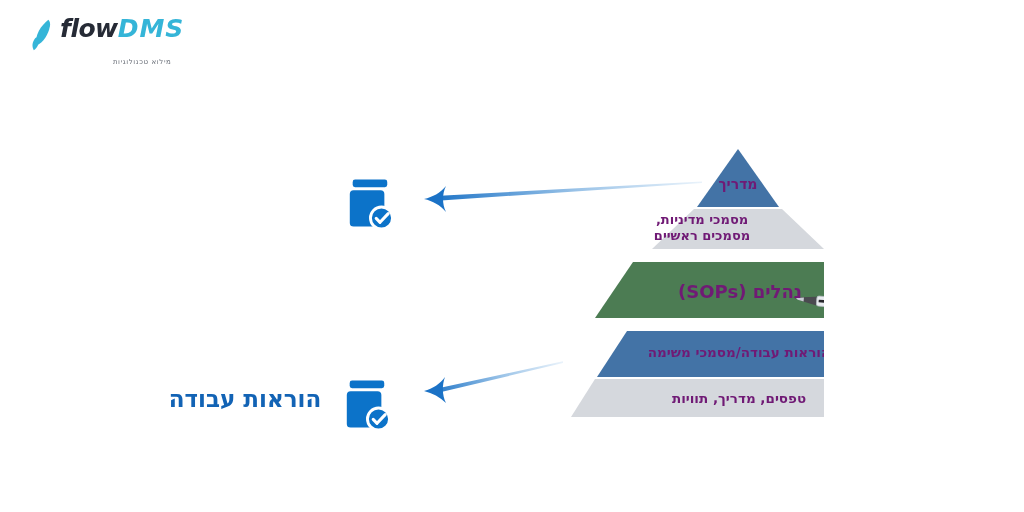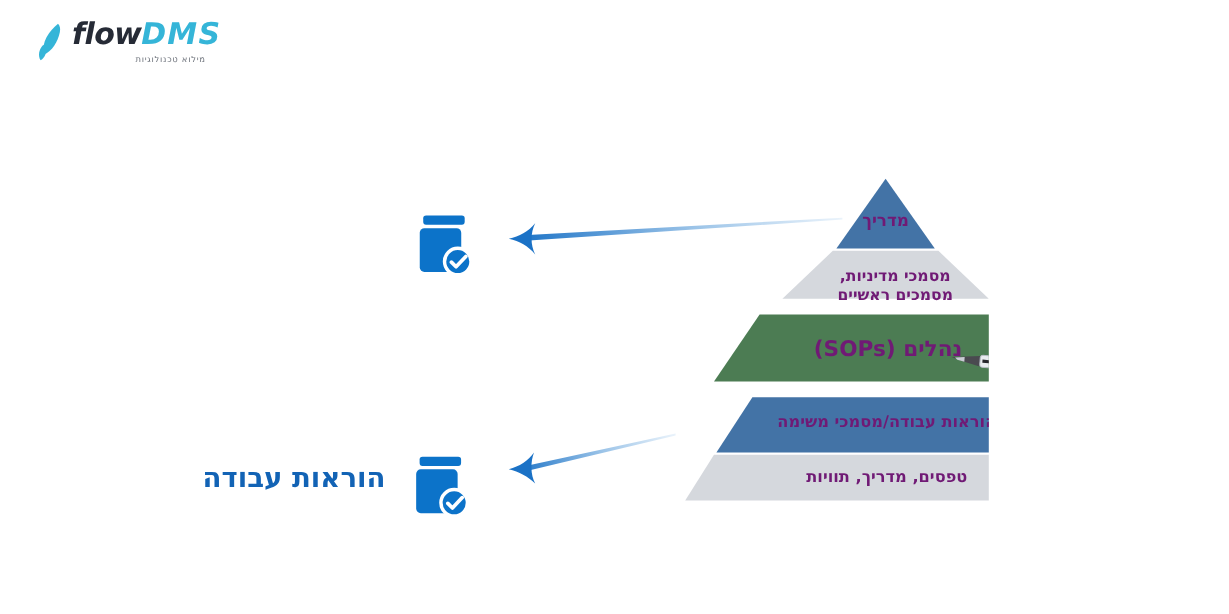--- a/index.html
+++ b/index.html
@@ -8,36 +8,36 @@
     font-family:"DejaVu Sans",sans-serif;
   }
   .abs{position:absolute;}
   svg{display:block;}
   
   .logo{left:30px;top:16px;display:flex;align-items:flex-start;gap:4px;}
   .logo-textcol{display:flex;flex-direction:column;align-items:center;}
   .brand-line{font-style:italic;font-weight:bold;font-size:25px;line-height:26px;letter-spacing:-0.5px;}
   .brand-flow{color:#262b36;}
   .brand-dms{color:#35b5d8;letter-spacing:1px;}
-  .logo-tagline{font-size:7px;color:#6a6f78;letter-spacing:0.6px;margin-top:4px;direction:rtl;padding-left:40px;}
+  .logo-tagline{font-size:7px;color:#6a6f78;letter-spacing:0.6px;margin-top:16px;direction:rtl;padding-left:40px;}
   
   .side-label{
     direction:rtl;text-align:center;color:#1263b5;font-weight:bold;
     font-size:23px;line-height:26px;white-space:nowrap;
   }
   .side-label-1{left:110px;top:188px;width:210px;}
   .side-label-2{left:140px;top:386px;width:210px;}
   .book-icon-1{left:345px;top:179px;}
   .book-icon-2{left:342px;top:380px;}
   
   .band-text{
     direction:rtl;text-align:center;color:#701a75;font-weight:bold;white-space:nowrap;
   }
   .band-text-1{left:698px;top:176px;width:80px;font-size:14px;}
-  .band-text-2{left:660px;top:212px;width:172px;font-size:13px;line-height:16px;white-space:normal;margin-top:11px;}
+  .band-text-2{left:616px;top:212px;width:172px;font-size:13px;line-height:16px;white-space:normal;}
   .band-text-3{left:633px;top:281px;width:214px;font-size:18px;}
   .band-text-4{left:627px;top:344px;width:224px;font-size:13.5px;}
   .band-text-5{left:595px;top:390px;width:288px;font-size:13.5px;}
 </style>
 </head>
 <body>
 
 <div class="stage">
 
   <svg class="abs" style="left:0;top:0;" width="1024" height="512" viewBox="0 0 1024 512">

